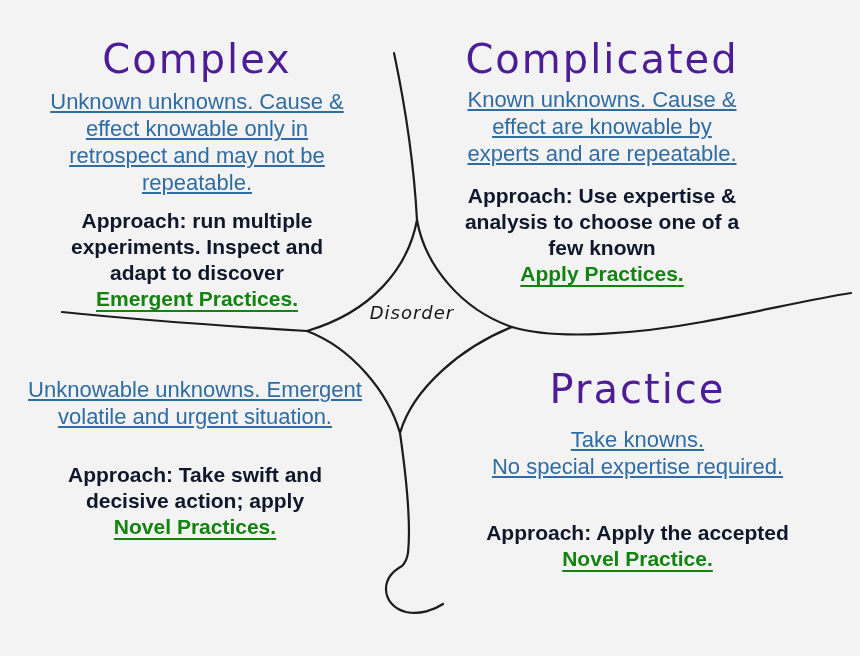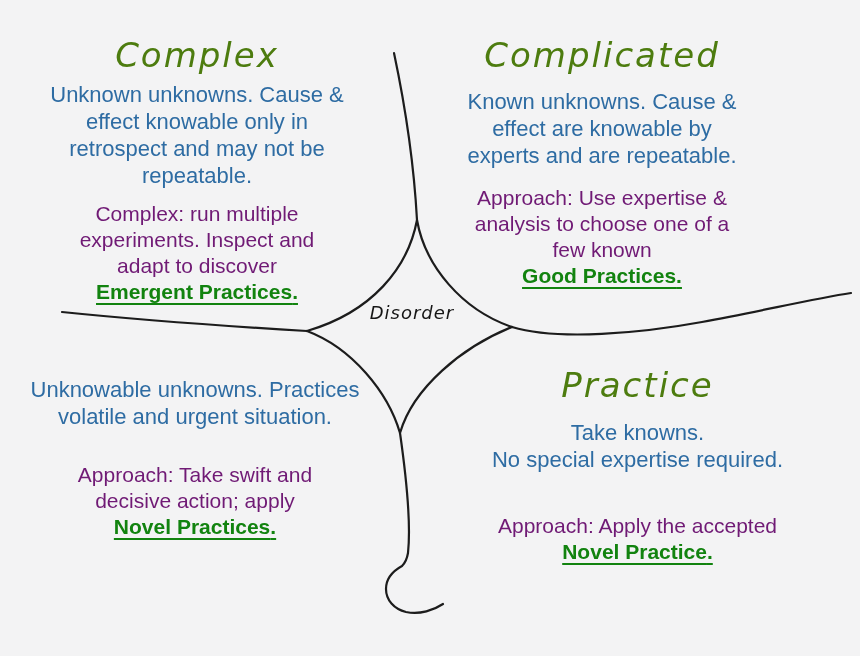--- a/index.html
+++ b/index.html
@@ -28,38 +28,38 @@
     stroke: #1c1c1c;
     stroke-width: 2.2;
     stroke-linecap: round;
   }
   .quad {
     position: absolute;
     text-align: center;
   }
   .q-title {
     font-family: "DejaVu Sans", sans-serif;
-    font-style: italic;
-    font-size: 34px;
+    font-size: 40px;
     letter-spacing: 2px;
-    color: #4d7c0f;
+    color: #4c1d95;
     line-height: 1.15;
   }
   .q-desc {
     white-space: pre-line;
     font-size: 22px;
     line-height: 27px;
     color: #2e6ca3;
+    text-decoration: underline;
   }
   .q-approach {
     white-space: pre-line;
-    font-weight: normal;
+    font-weight: bold;
     font-size: 21px;
     line-height: 26px;
-    color: #701a75;
+    color: #0f172a;
   }
   .q-approach-last {
     font-weight: bold;
     font-size: 21px;
     line-height: 26px;
     color: #12830f;
   }
   .q-approach-last .u {
     text-decoration: underline;
     text-decoration-thickness: 2px;
@@ -79,21 +79,21 @@
   }
   
   .quad-complex     { left: 24px;  top: 36px;  width: 346px; }
   .quad-complicated { left: 426px; top: 36px;  width: 352px; }
   .quad-chaotic     { left: 12px;  top: 356px; width: 366px; }
   .quad-obvious     { left: 455px; top: 366px; width: 365px; }
 
   .quad-complex .q-desc     { margin-top: 6px; }
   .quad-complex .q-approach { margin-top: 12px; }
 
-  .quad-complicated .q-desc     { margin-top: 13px; }
+  .quad-complicated .q-desc     { margin-top: 4px; }
   .quad-complicated .q-approach { margin-top: 16px; }
 
   .quad-chaotic .q-desc     { margin-top: 20px; }
   .quad-chaotic .q-approach { margin-top: 32px; }
 
   .quad-obvious .q-desc     { margin-top: 14px; }
   .quad-obvious .q-approach { margin-top: 40px; }
 </style>
 </head>
 <body>
@@ -110,41 +110,41 @@
     <path d="M 512 327 C 558 341, 642 333, 702 322 C 762 311, 812 299, 851 293"></path>
     <path d="M 400 433 C 406 475, 411 525, 408 553 C 407 559, 405 563, 402 566 C 393 571, 386 579, 386 589 C 386 600, 394 609, 406 612 C 420 615, 434 610, 443 604"></path>
   </svg>
 
   <div class="quad quad-complex">
     <div class="q-title">Complex</div>
     <div class="q-desc">Unknown unknowns. Cause &amp;
 effect knowable only in
 retrospect and may not be
 repeatable.</div>
-    <div class="q-approach">Complex: run multiple
+    <div class="q-approach">Approach: run multiple
 experiments. Inspect and
 adapt to discover</div>
     <div class="q-approach-last"><span class="u"><span>Emergent Practices</span><span>.</span></span></div>
   </div>
 
   <div class="quad quad-complicated">
     <div class="q-title">Complicated</div>
     <div class="q-desc">Known unknowns. Cause &amp;
 effect are knowable by
 experts and are repeatable.</div>
     <div class="q-approach">Approach: Use expertise &amp;
 analysis to choose one of a
 few known</div>
-    <div class="q-approach-last"><span class="u"><span>Good Practices</span><span>.</span></span></div>
+    <div class="q-approach-last"><span class="u"><span>Apply Practices</span><span>.</span></span></div>
   </div>
 
   <div class="disorder-label">Disorder</div>
 
   <div class="quad quad-chaotic">
-    <div class="q-desc">Unknowable unknowns. Practices
+    <div class="q-desc">Unknowable unknowns. Emergent
 volatile and urgent situation.</div>
     <div class="q-approach">Approach: Take swift and
 decisive action; apply</div>
     <div class="q-approach-last"><span class="u"><span>Novel Practices</span><span>.</span></span></div>
   </div>
 
   <div class="quad quad-obvious">
     <div class="q-title">Practice</div>
     <div class="q-desc">Take knowns.
 No special expertise required.</div>

